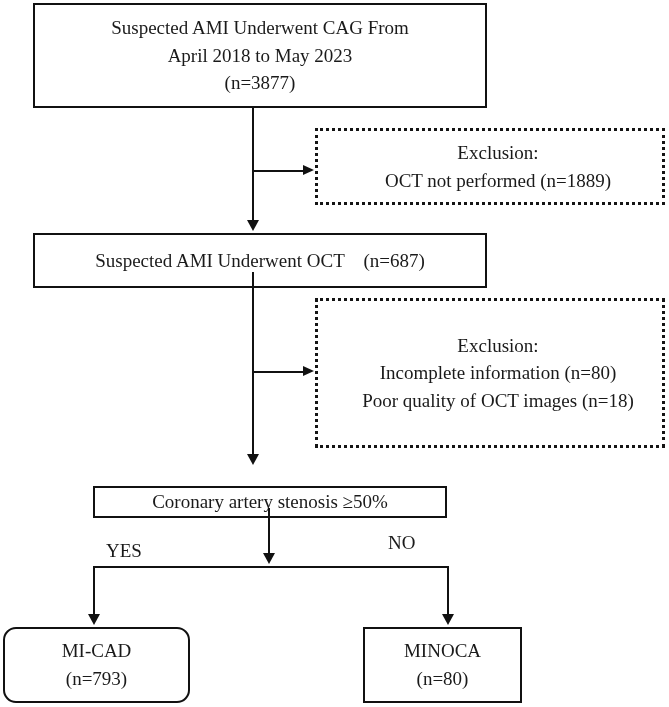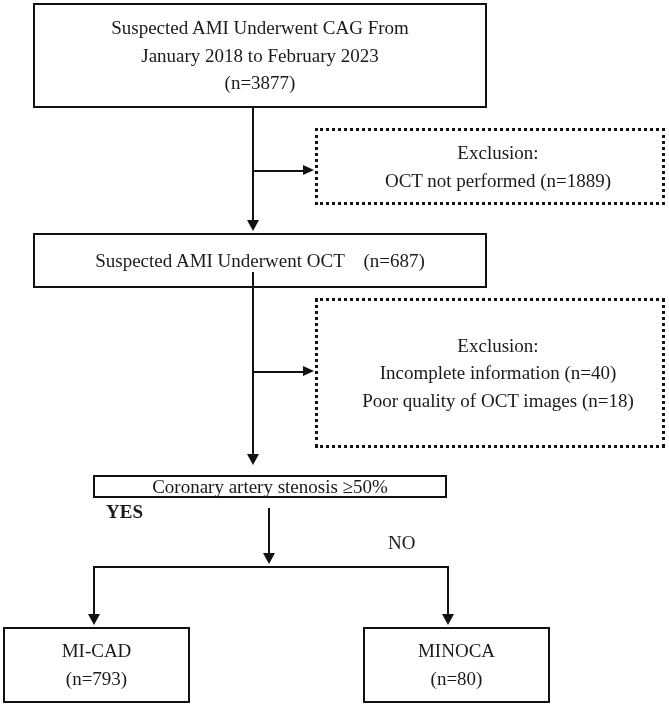--- a/index.html
+++ b/index.html
@@ -40,23 +40,23 @@
   }
   .node .ln {
     white-space: pre;
     display: block;
   }
   
   #node-cag      { left: 33px;  top: 3px;   width: 454px; height: 105px; }
   #node-excl1    { left: 315px; top: 128px; width: 350px; height: 77px;  }
   #node-oct      { left: 33px;  top: 233px; width: 454px; height: 55px;  }
   #node-excl2    { left: 315px; top: 298px; width: 350px; height: 150px; }
-  #node-stenosis { left: 93px;  top: 475px; width: 354px; height: 23px;  }
-  #node-micad    { left: 3px;   top: 627px; width: 187px; height: 76px;  }
-  #node-minoca   { left: 363px; top: 627px; width: 187px; height: 76px;  }
+  #node-stenosis { left: 93px;  top: 486px; width: 354px; height: 32px;  }
+  #node-micad    { left: 3px;   top: 627px; width: 187px; height: 76px; border-radius: 13px;  }
+  #node-minoca   { left: 363px; top: 627px; width: 159px; height: 76px;  }
 
   
   .vline {
     position: absolute;
     width: 0;
     border-left: 2.5px solid #111111;
   }
   .hline {
     position: absolute;
     height: 0;
@@ -101,31 +101,31 @@
   #arrow-left   { left: 88px;  top: 614px; }
   #leg-right    { left: 447px; top: 566px;  height: 48px; }
   #arrow-right  { left: 442px; top: 614px; }
 
   .branch-label {
     position: absolute;
     font-size: 19px;
     color: #1a1a1a;
     white-space: nowrap;
   }
-  #label-yes { left: 106px; top: 501px; font-weight: bold; }
+  #label-yes { left: 106px; top: 540px; }
   #label-no  { left: 388px; top: 532px; }
 </style>
 </head>
 <body>
 
 <div id="canvas">
 
   <div class="node solid" id="node-cag">
     <span class="ln">Suspected AMI Underwent CAG From</span>
-    <span class="ln">January 2018 to February 2023</span>
+    <span class="ln">April 2018 to May 2023</span>
     <span class="ln">(n=3877)</span>
   </div>
 
   <div class="vline" id="trunk-1"></div>
   <div class="arrowhead-down" id="arrow-1"></div>
 
   <div class="hline" id="branch-1"></div>
   <div class="arrowhead-right" id="branch-1-ah"></div>
 
   <div class="node dotted" id="node-excl1">
@@ -138,21 +138,21 @@
   </div>
 
   <div class="vline" id="trunk-2"></div>
   <div class="arrowhead-down" id="arrow-2"></div>
 
   <div class="hline" id="branch-2"></div>
   <div class="arrowhead-right" id="branch-2-ah"></div>
 
   <div class="node dotted" id="node-excl2">
     <span class="ln">Exclusion:</span>
-    <span class="ln">Incomplete information (n=40)</span>
+    <span class="ln">Incomplete information (n=80)</span>
     <span class="ln">Poor quality of OCT images (n=18)</span>
   </div>
 
   <div class="node solid" id="node-stenosis">
     <span class="ln">Coronary artery stenosis ≥50%</span>
   </div>
 
   <div class="vline" id="trunk-3"></div>
   <div class="arrowhead-down" id="arrow-3"></div>
 

